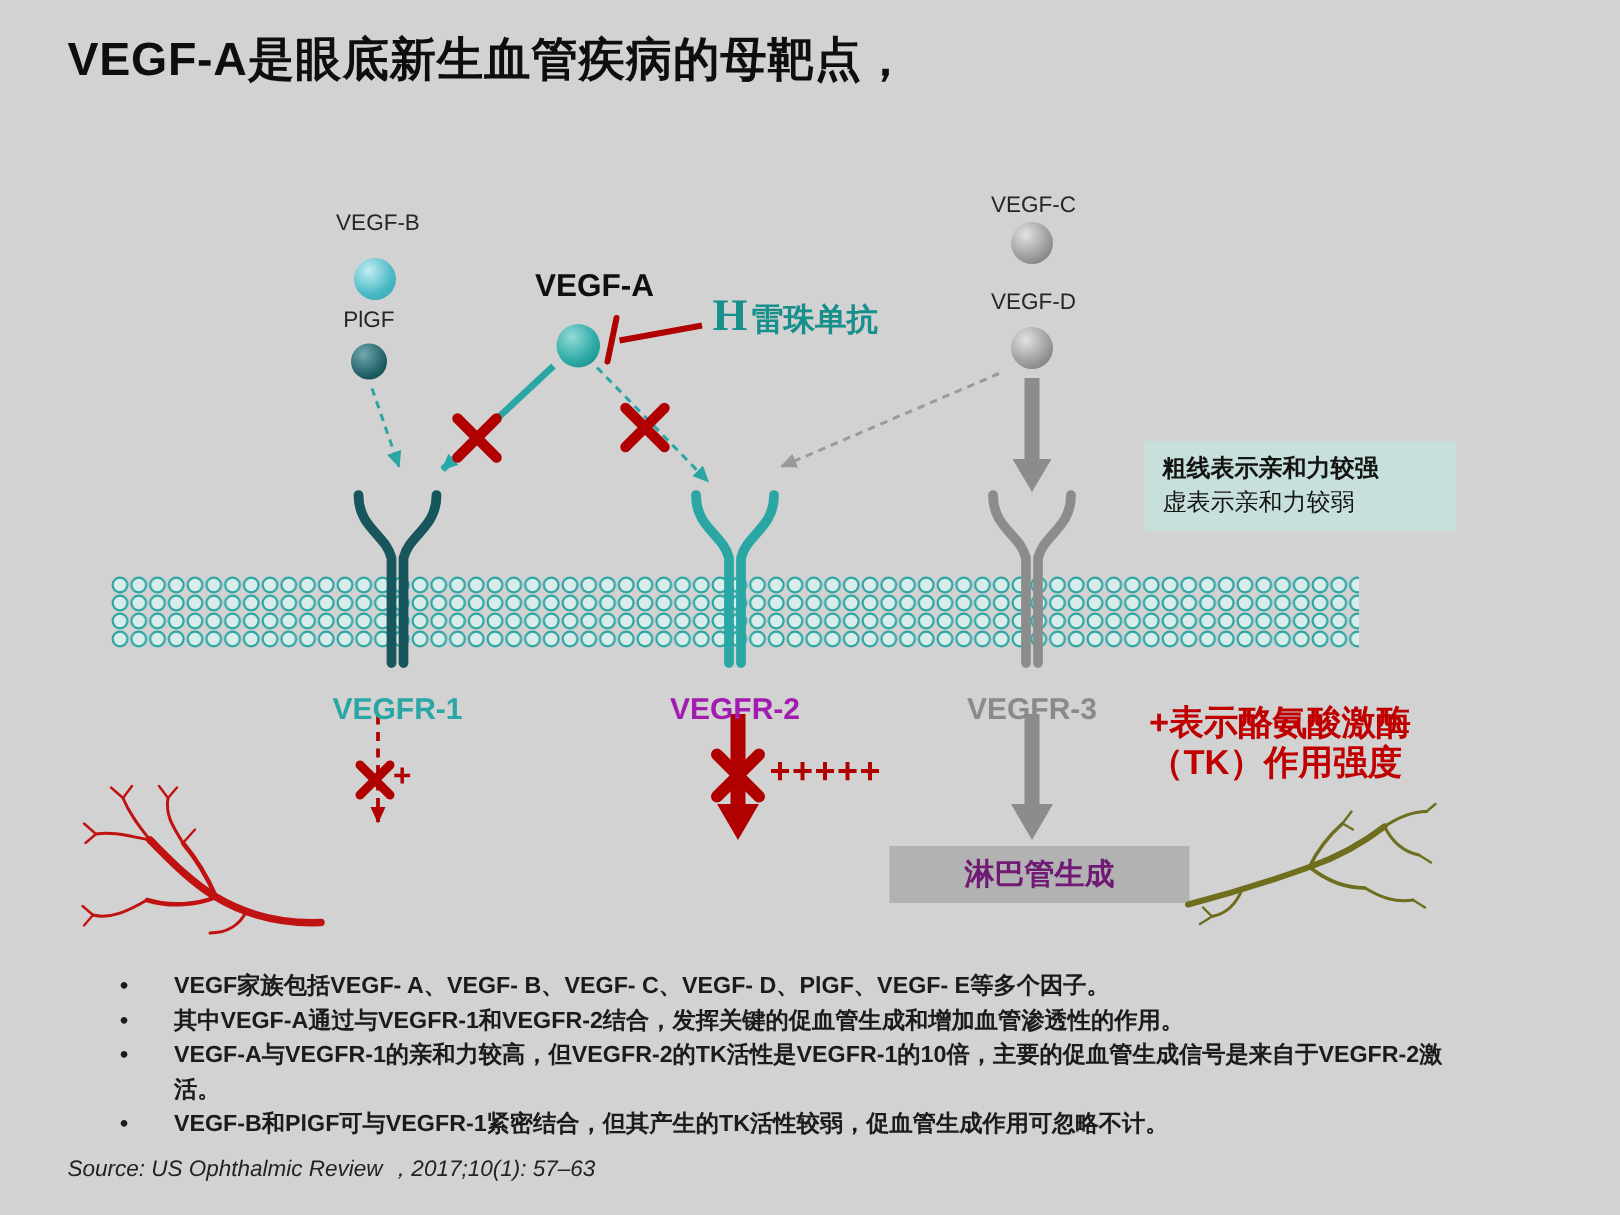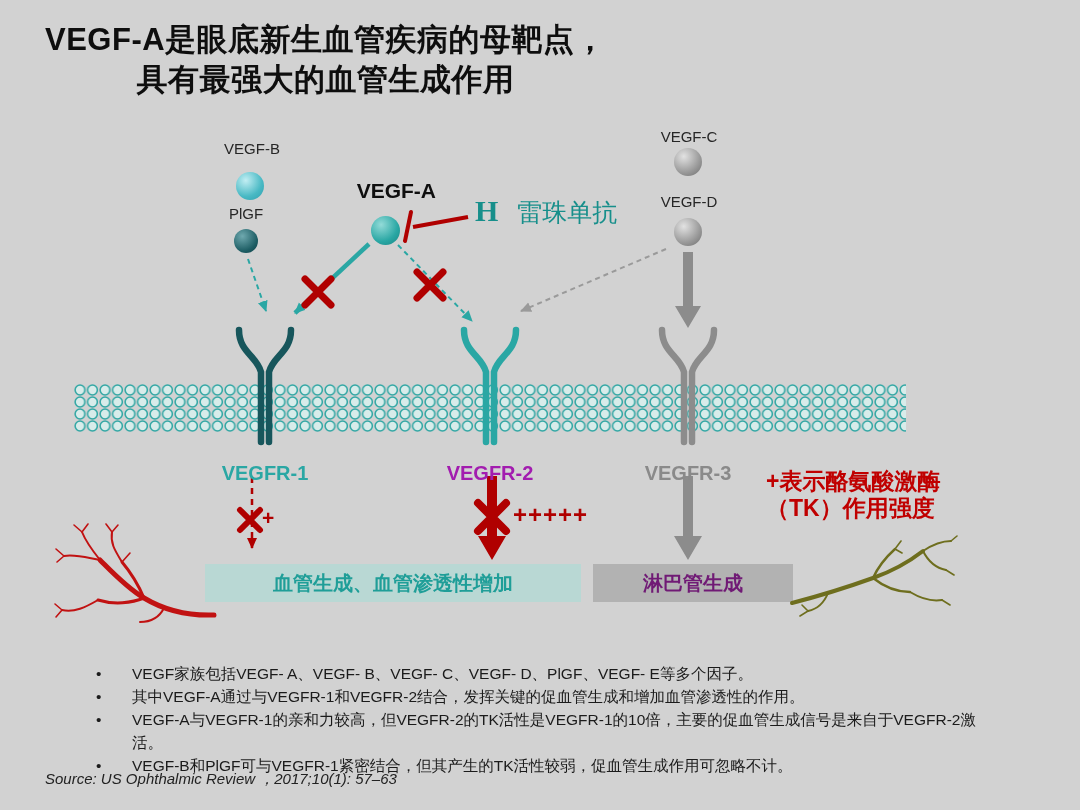--- a/index.html
+++ b/index.html
@@ -21,95 +21,97 @@
   .ball-d{left:674px;top:218px;width:28px;height:28px;background:radial-gradient(circle at 35% 30%,#e2e2e2,#9a9a9a 60%,#6c6c6c);}
   .lig-label{position:absolute;font-size:15px;color:#262626;text-align:center;}
   .lbl-b{left:214px;top:140px;width:76px;}
   .lbl-plgf{left:214px;top:205px;width:64px;}
   .lbl-a{left:338px;top:179px;width:98px;font-size:21px;font-weight:bold;color:#0f0f0f;text-align:right;}
   .lbl-c{left:651px;top:128px;width:76px;}
   .lbl-d{left:651px;top:193px;width:76px;}
   
   .drug{left:475px;top:194px;display:flex;align-items:baseline;color:#178f8b;}
   .drug .logo{font-size:30px;font-weight:bold;font-family:"Liberation Serif","DejaVu Serif",serif;}
-  .drug .name{font-size:25px;font-weight:normal;margin-left:19px;}
+  .drug .name{font-size:21px;font-weight:bold;margin-left:3px;}
   
   .legend{left:763px;top:294px;width:208px;background:#c7e0dc;padding:7px 12px;font-size:16px;color:#141414;line-height:23px;box-sizing:border-box;}
   .legend .b{font-weight:bold;}
   
   .rec-label{position:absolute;width:124px;text-align:center;top:462px;font-size:20px;font-weight:bold;}
   .rec1{left:203px;color:#2aa7a4;}
   .rec2{left:428px;color:#a21caf;}
   .rec3{left:626px;color:#8a8a8a;}
   
   .tk-note{left:766px;top:468px;width:230px;color:#c00000;font-size:23px;font-weight:bold;line-height:27px;}
   
   .plus-r1{left:262px;top:506px;color:#b00000;font-size:21px;font-weight:bold;}
   .plus-r2{left:513px;top:501px;color:#b00000;font-size:24px;font-weight:bold;letter-spacing:1px;}
   
   .banner{position:absolute;top:564px;height:38px;line-height:38px;text-align:center;font-size:20px;font-weight:bold;}
   .banner-ang{left:205px;width:376px;background:#b9d8d4;color:#1f9e98;}
   .banner-lym{left:593px;width:200px;background:#b2b2b2;color:#701a75;}
   
-  .bullets{position:absolute;left:70px;top:646px;width:895px;margin:16px;padding:0;list-style:none;}
+  .bullets{position:absolute;left:70px;top:646px;width:895px;margin:0;padding:0;list-style:none;font-weight:bold;}
   .bullets li{position:relative;padding-left:46px;font-size:15.5px;color:#1b1b1b;line-height:23px;}
   .bullets li::before{content:"•";position:absolute;left:10px;color:#1b1b1b;}
   
   .source{left:45px;top:770px;font-size:15px;font-style:italic;color:#222;}
   svg{display:block;}
   .overlay{position:absolute;left:0;top:0;pointer-events:none;}
 </style>
 </head>
 <body>
 
 <div class="slide">
 
   <div class="abs title">
     <div>VEGF-A是眼底新生血管疾病的母靶点，</div>
-    <div>具有最强大的血管生成作用</div>
   </div>
 
   <div class="lig-label lbl-b">VEGF-B</div>
   <div class="lig-label lbl-plgf">PlGF</div>
   <div class="lig-label lbl-a">VEGF-A</div>
   <div class="lig-label lbl-c">VEGF-C</div>
   <div class="lig-label lbl-d">VEGF-D</div>
 
   <div class="ball ball-b"></div>
   <div class="ball ball-plgf"></div>
   <div class="ball ball-a"></div>
   <div class="ball ball-c"></div>
   <div class="ball ball-d"></div>
 
   <div class="abs drug">
     <span class="logo">H</span>
     <span class="name">雷珠单抗</span>
   </div>
 
+  <div class="abs legend">
+    <div class="b">粗线表示亲和力较强</div>
+    <div>虚表示亲和力较弱</div>
+  </div>
 
   <svg class="abs" style="left:74px;top:384px;" width="832" height="48">
     <defs>
       <pattern id="mem" width="12.5" height="12" patternUnits="userSpaceOnUse">
         <circle cx="6" cy="6" r="4.9" fill="#d8ecea" stroke="#2fa6a3" stroke-width="1.5"></circle>
       </pattern>
     </defs>
     <rect width="832" height="48" fill="url(#mem)"></rect>
   </svg>
 
   <svg class="abs" style="left:233px;top:326px;" width="64" height="124" viewBox="0 0 64 124">
     <path d="M6,4 C6,26 24,30 28,46 L28,116 M58,4 C58,26 40,30 36,46 L36,116" fill="none" stroke="#17565c" stroke-width="6.5" stroke-linecap="round"></path>
   </svg>
   <svg class="abs" style="left:458px;top:326px;" width="64" height="124" viewBox="0 0 64 124">
     <path d="M6,4 C6,26 24,30 28,46 L28,116 M58,4 C58,26 40,30 36,46 L36,116" fill="none" stroke="#2aa7a4" stroke-width="6.5" stroke-linecap="round"></path>
   </svg>
   <svg class="abs" style="left:656px;top:326px;" width="64" height="124" viewBox="0 0 64 124">
     <path d="M6,4 C6,26 24,30 28,46 L28,116 M58,4 C58,26 40,30 36,46 L36,116" fill="none" stroke="#8c8c8c" stroke-width="6.5" stroke-linecap="round"></path>
   </svg>
 
-  <div class="banner banner-ang">血管生成、血管渗透性增加</div>
   <div class="banner banner-lym">淋巴管生成</div>
 
   <svg class="abs" style="left:52px;top:520px;" width="165" height="105" viewBox="0 0 165 105">
     <g fill="none" stroke="#c11212" stroke-linecap="round">
       <path d="M162,95 C135,96 112,90 92,78 C75,68 60,52 48,40" stroke-width="5"></path>
       <path d="M92,78 C80,83 62,85 46,80" stroke-width="3"></path>
       <path d="M92,78 C86,64 80,54 70,42" stroke-width="3"></path>
       <path d="M48,40 C40,30 34,22 30,12" stroke-width="2"></path>
       <path d="M48,40 C36,38 24,34 12,36" stroke-width="2"></path>
       <path d="M70,42 C64,32 58,24 60,12" stroke-width="2"></path>

